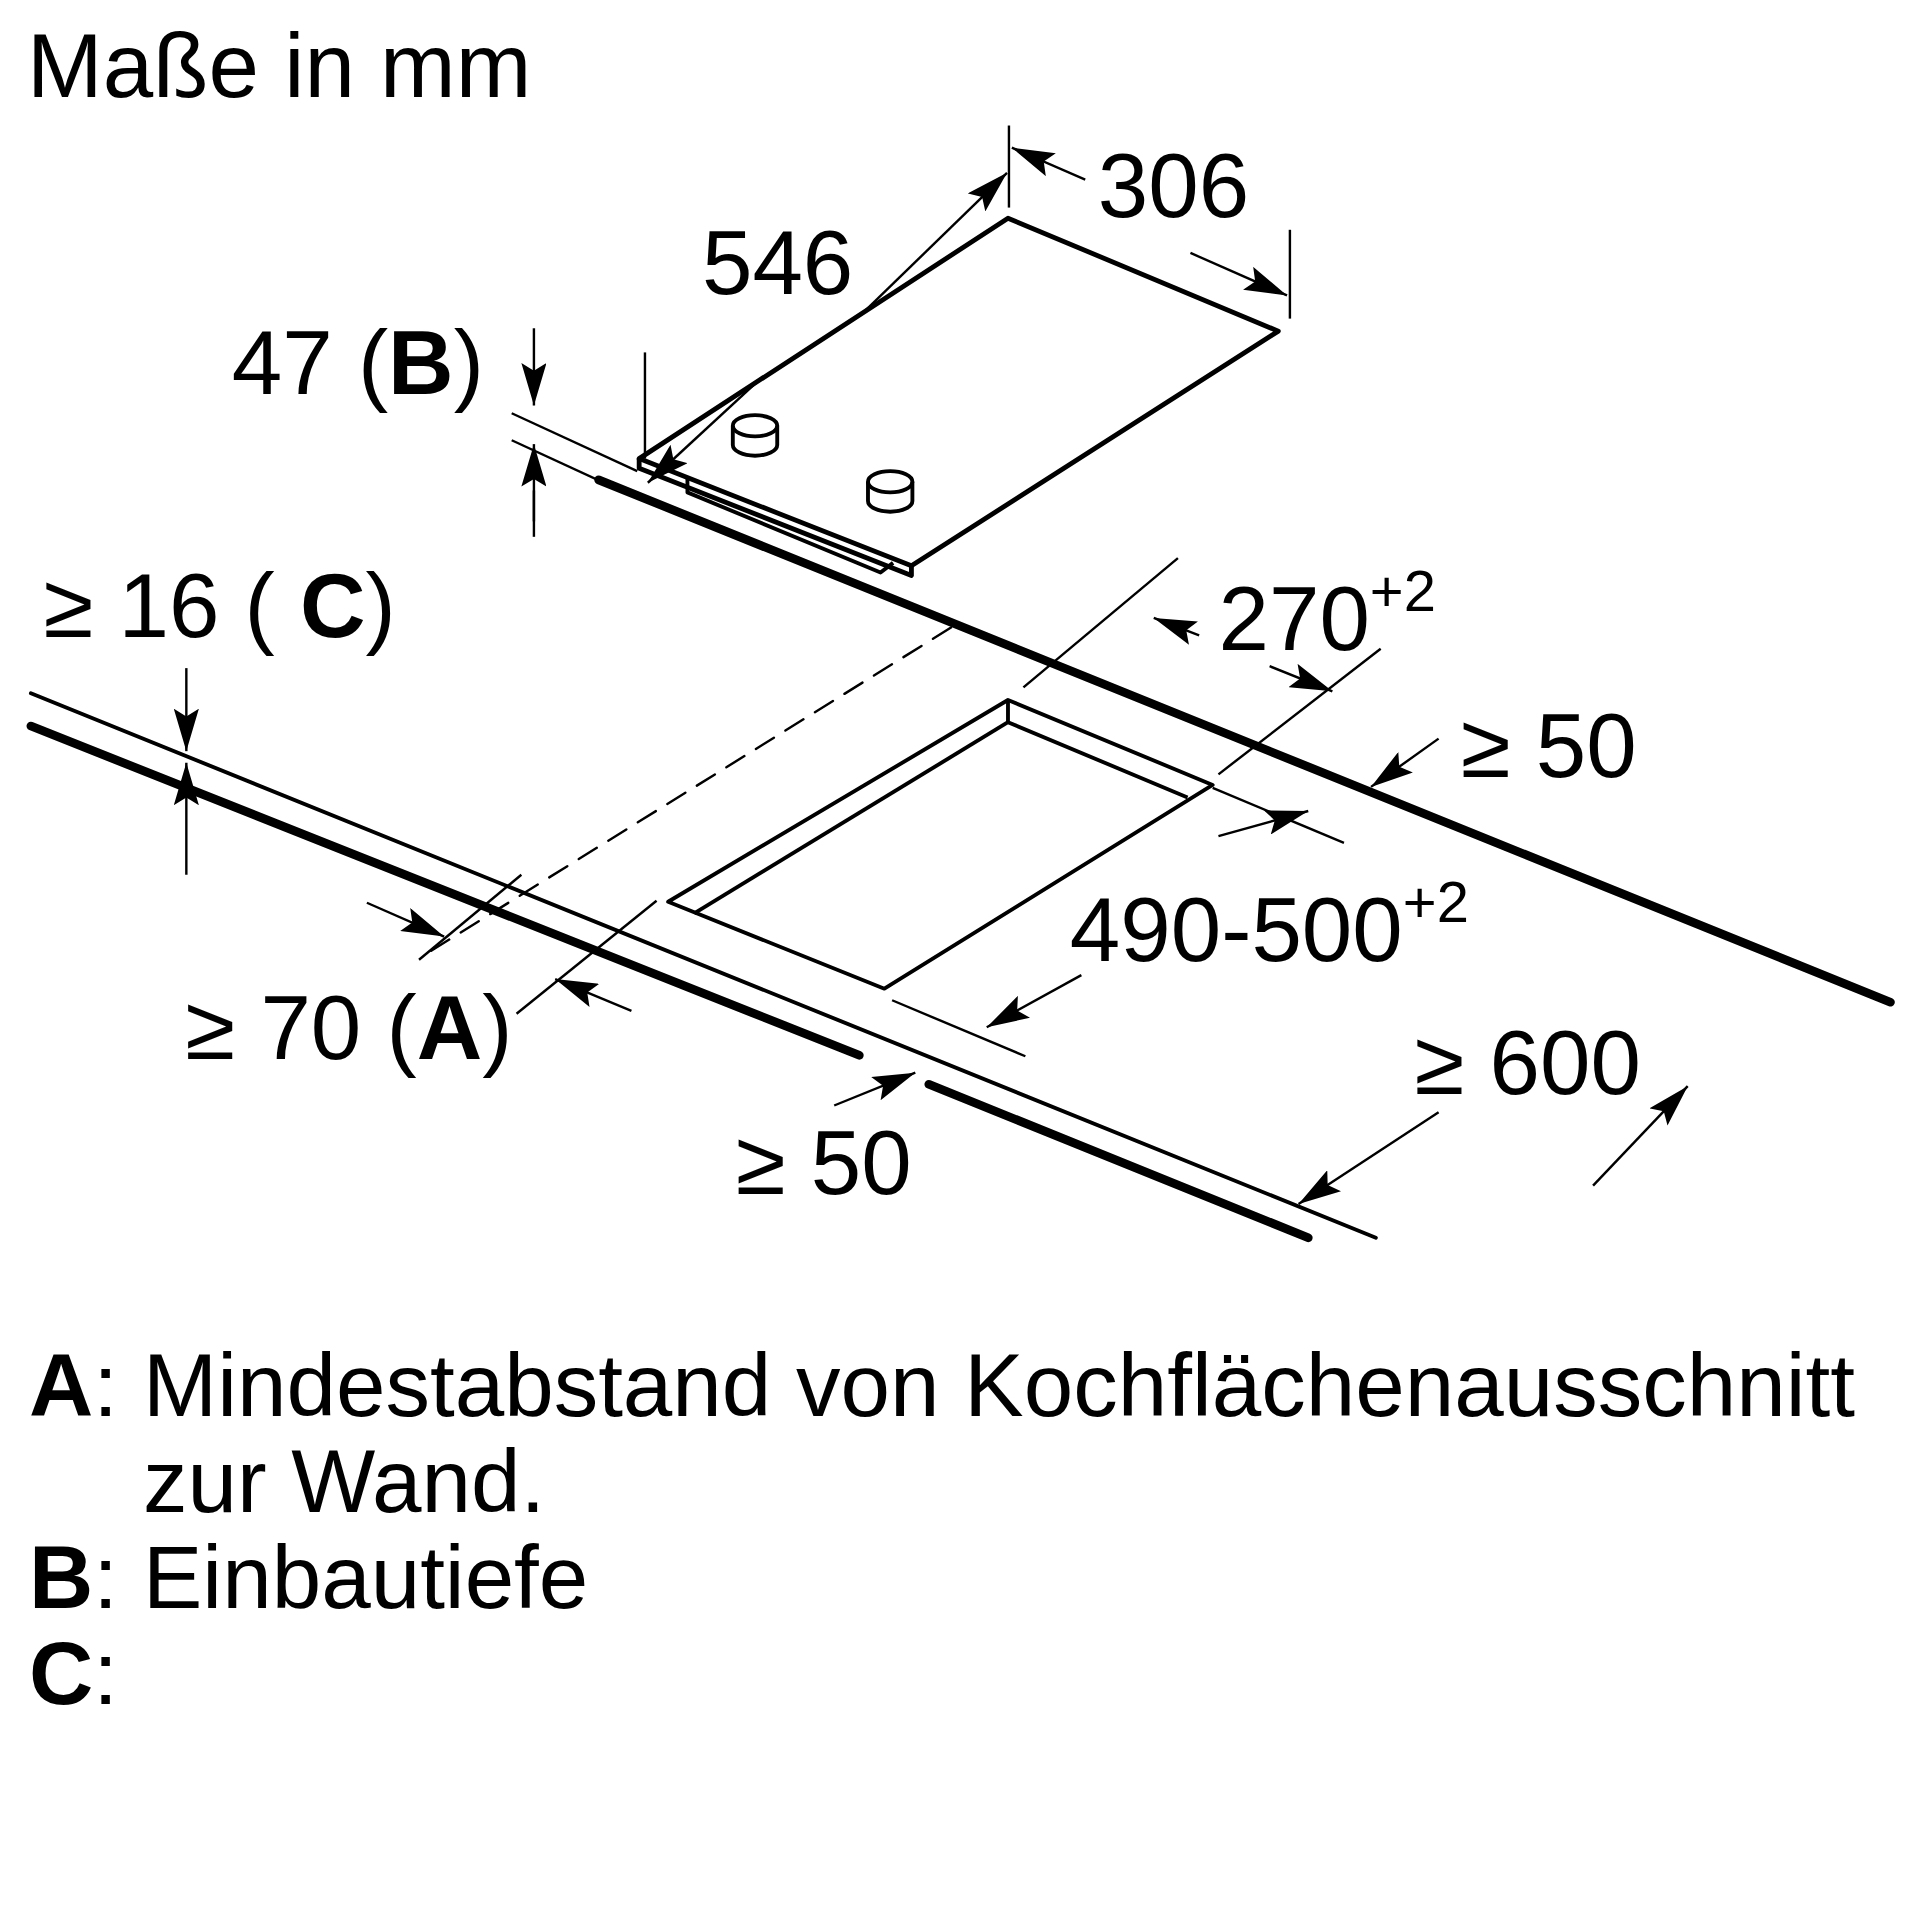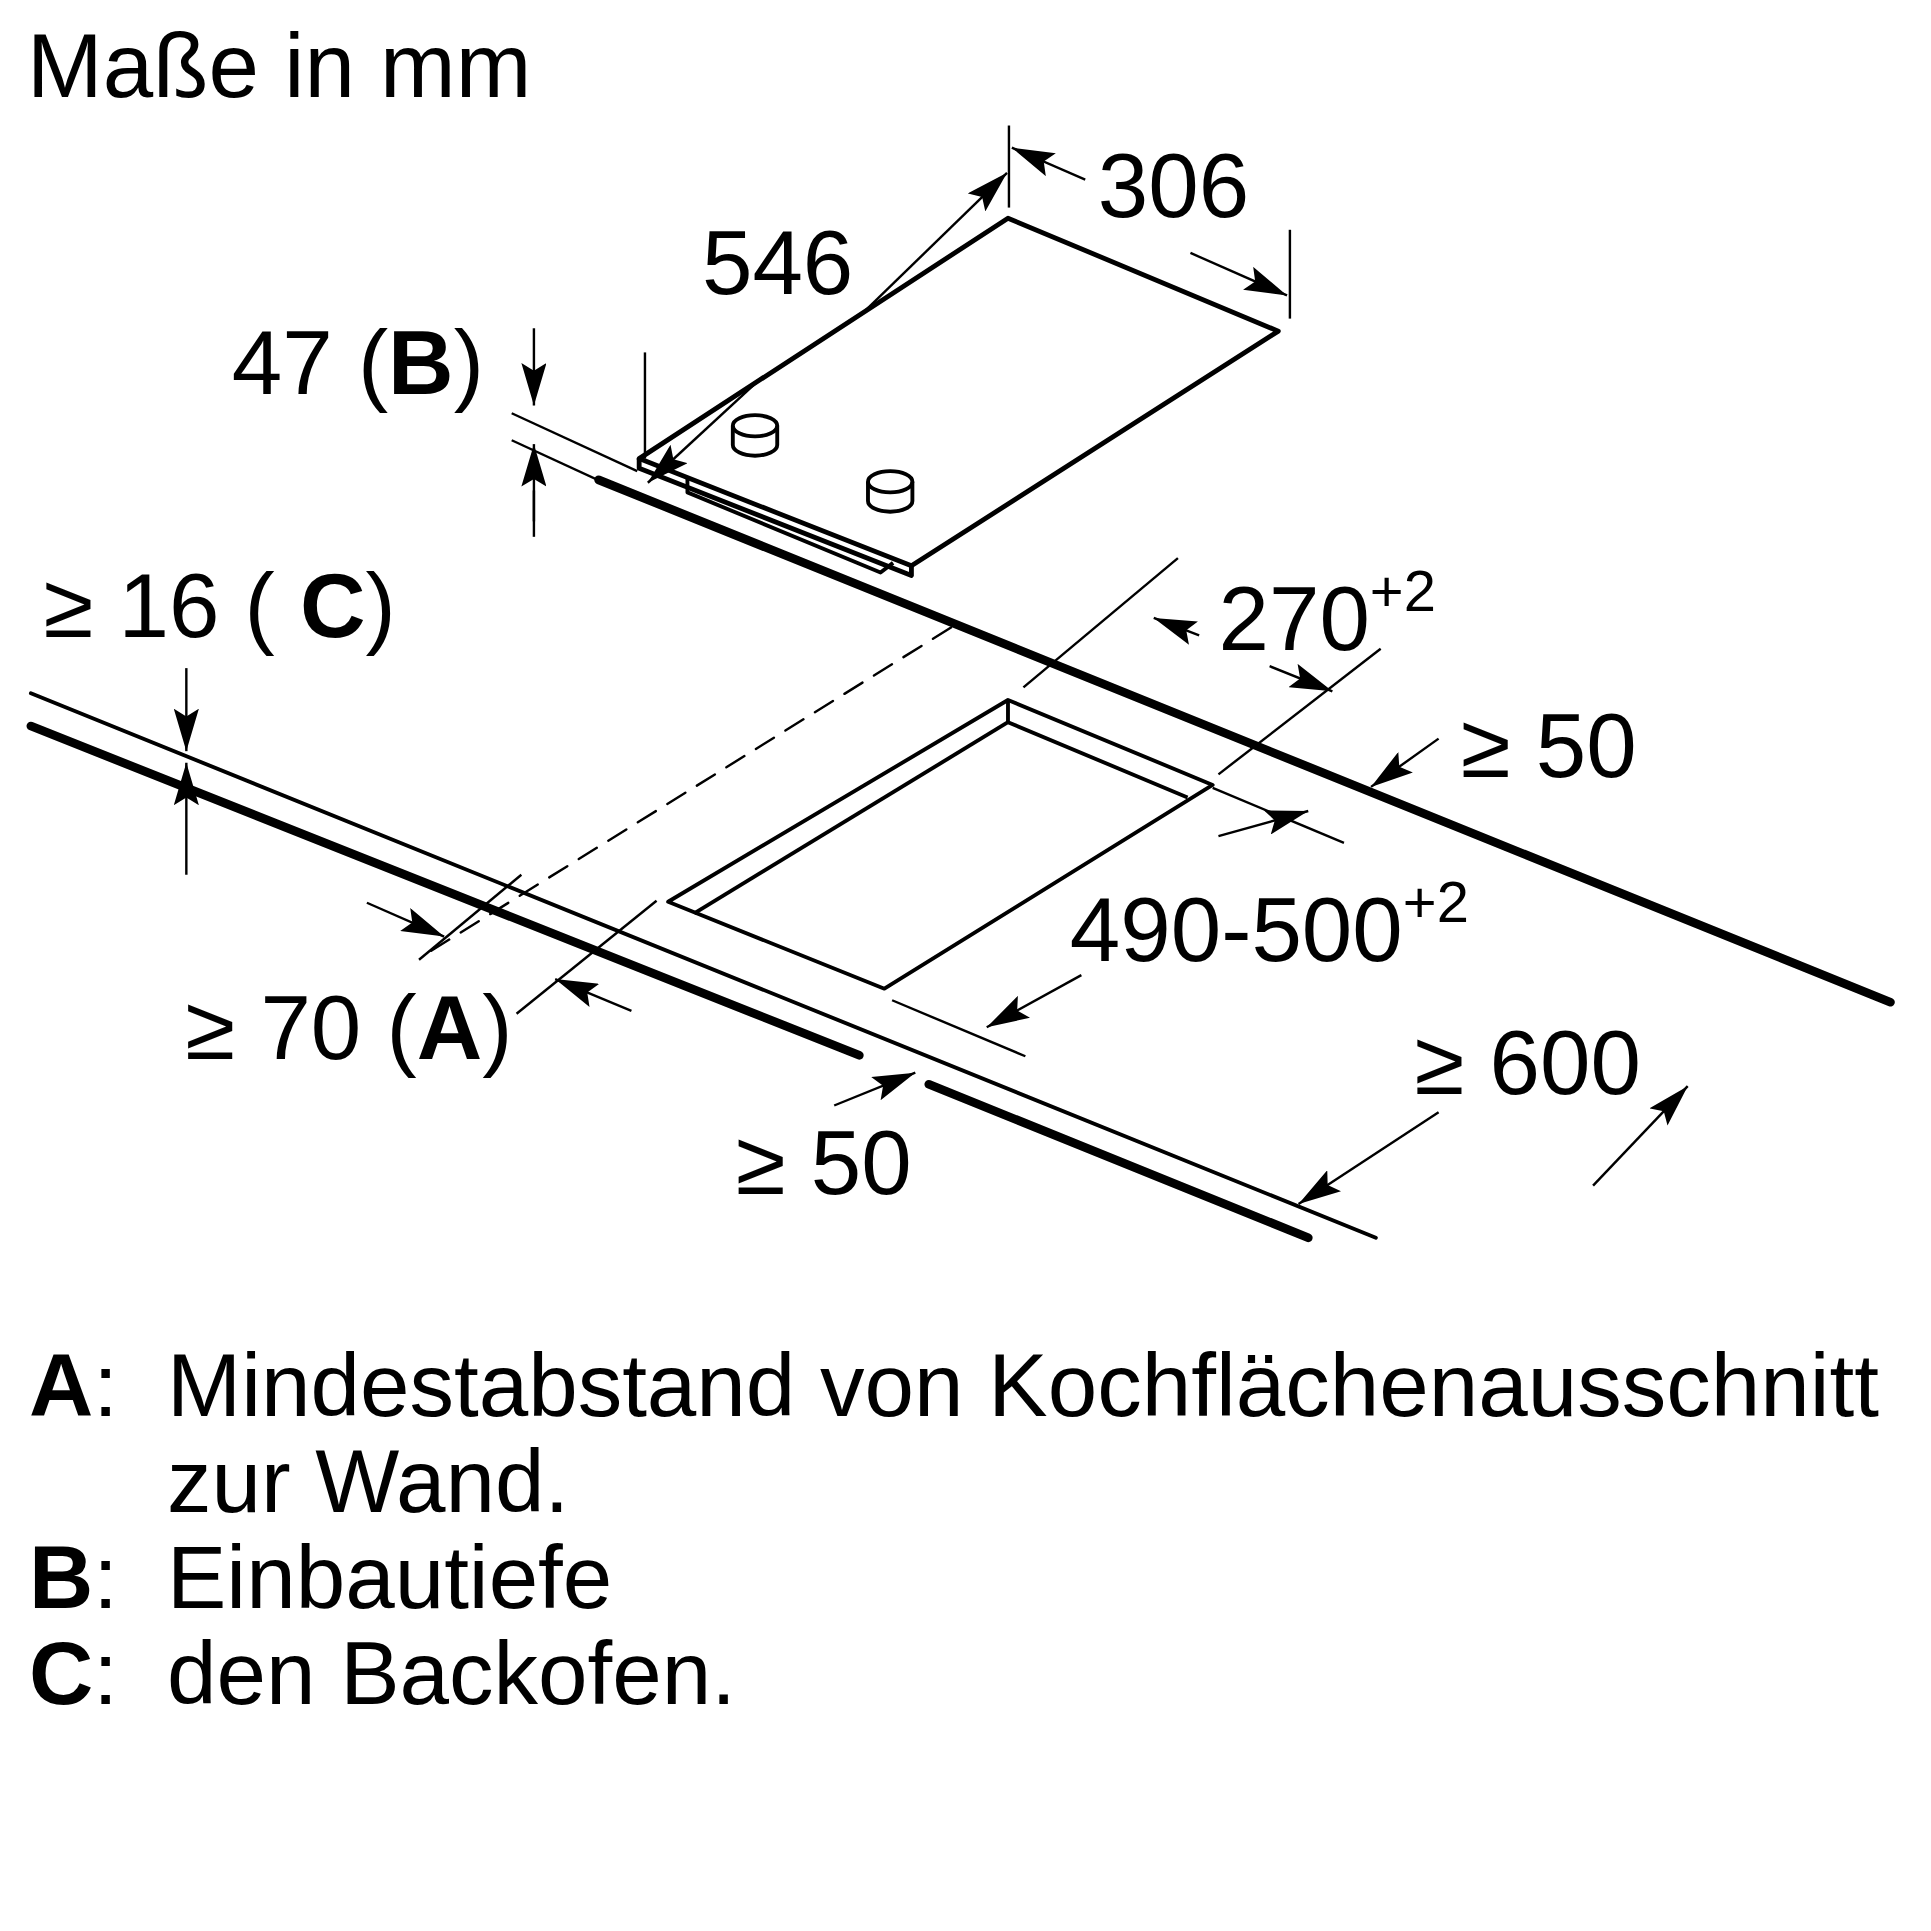--- a/index.html
+++ b/index.html
@@ -6,21 +6,21 @@
   body{width:1931px;height:1931px;position:relative;overflow:hidden;font-family:"Liberation Sans",sans-serif;color:#000;}
   svg.drawing{position:absolute;left:0;top:0;width:1931px;height:1931px;}
   svg text{font-family:"Liberation Sans",sans-serif;fill:#000;}
   .lbl{font-size:94px;}
   .sup{font-size:60px;}
   .b{font-weight:bold;}
   .legend{position:absolute;left:29px;top:1337px;width:1892px;font-size:89px;line-height:96px;}
   .legend-row{display:flex;}
   .legend-key{width:114px;flex:none;}
   .legend-key .k{font-weight:bold;}
-  .legend-text{flex:1;margin-left:24px;}
+  .legend-text{flex:1;}
   .legend-text span{display:block;}
 </style>
 </head>
 <body>
 
 <svg class="drawing" viewBox="0 0 2000 2000" xmlns="http://www.w3.org/2000/svg">
   <defs>
     <marker id="ah" viewBox="0 0 20 10" refX="20" refY="5" markerWidth="20" markerHeight="10" markerUnits="userSpaceOnUse" orient="auto">
       <path d="M0,0 L20,5 L0,10 Z" fill="#000"></path>
     </marker>
@@ -138,17 +138,16 @@
   </div>
   <div class="legend-row">
     <div class="legend-key"><span class="k">B</span><span>:</span></div>
     <div class="legend-text">
       <span>Einbautiefe</span>
     </div>
   </div>
   <div class="legend-row">
     <div class="legend-key"><span class="k">C</span><span>:</span></div>
     <div class="legend-text">
-      <span>den Backofen.</span>
     </div>
   </div>
 </div>
 
 
 </body></html>

